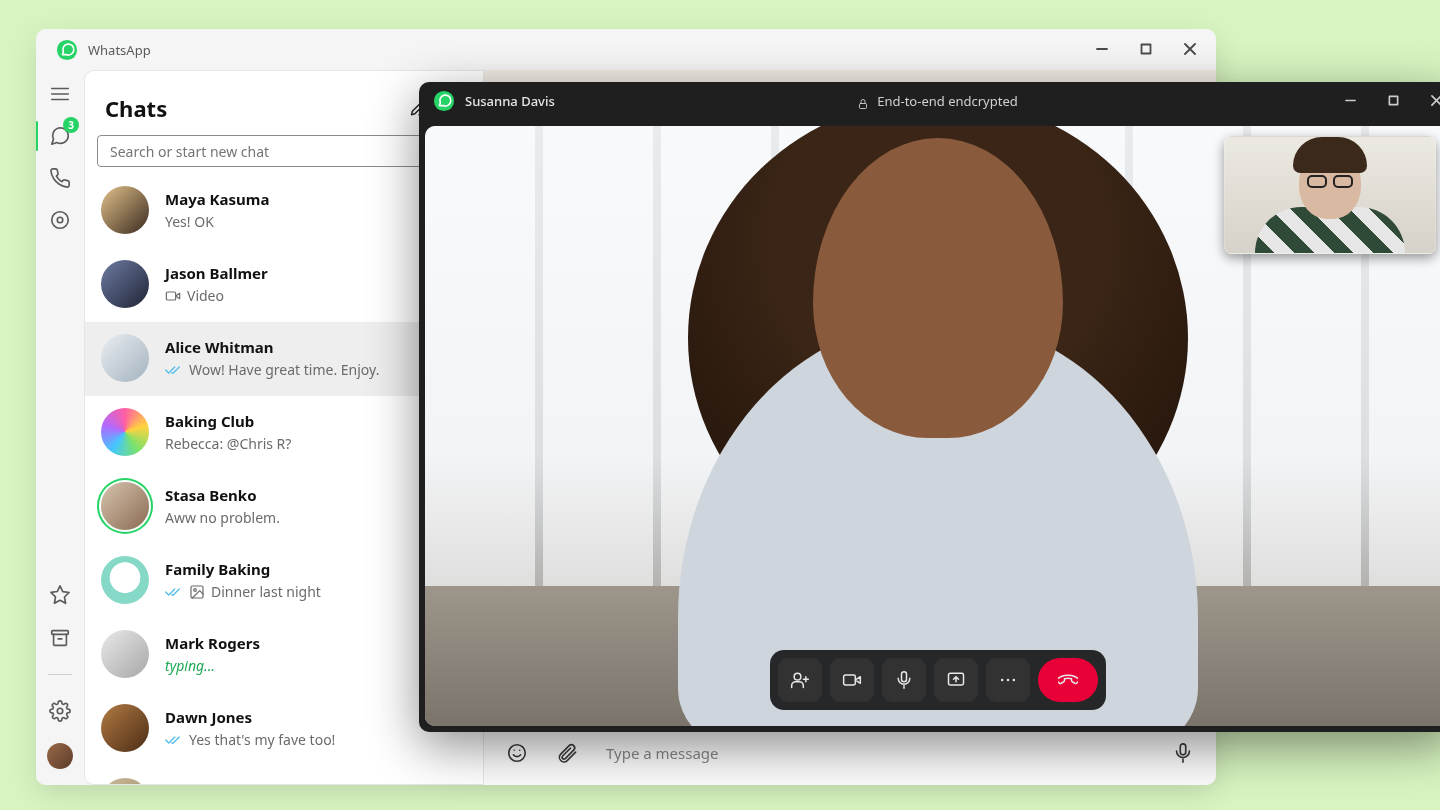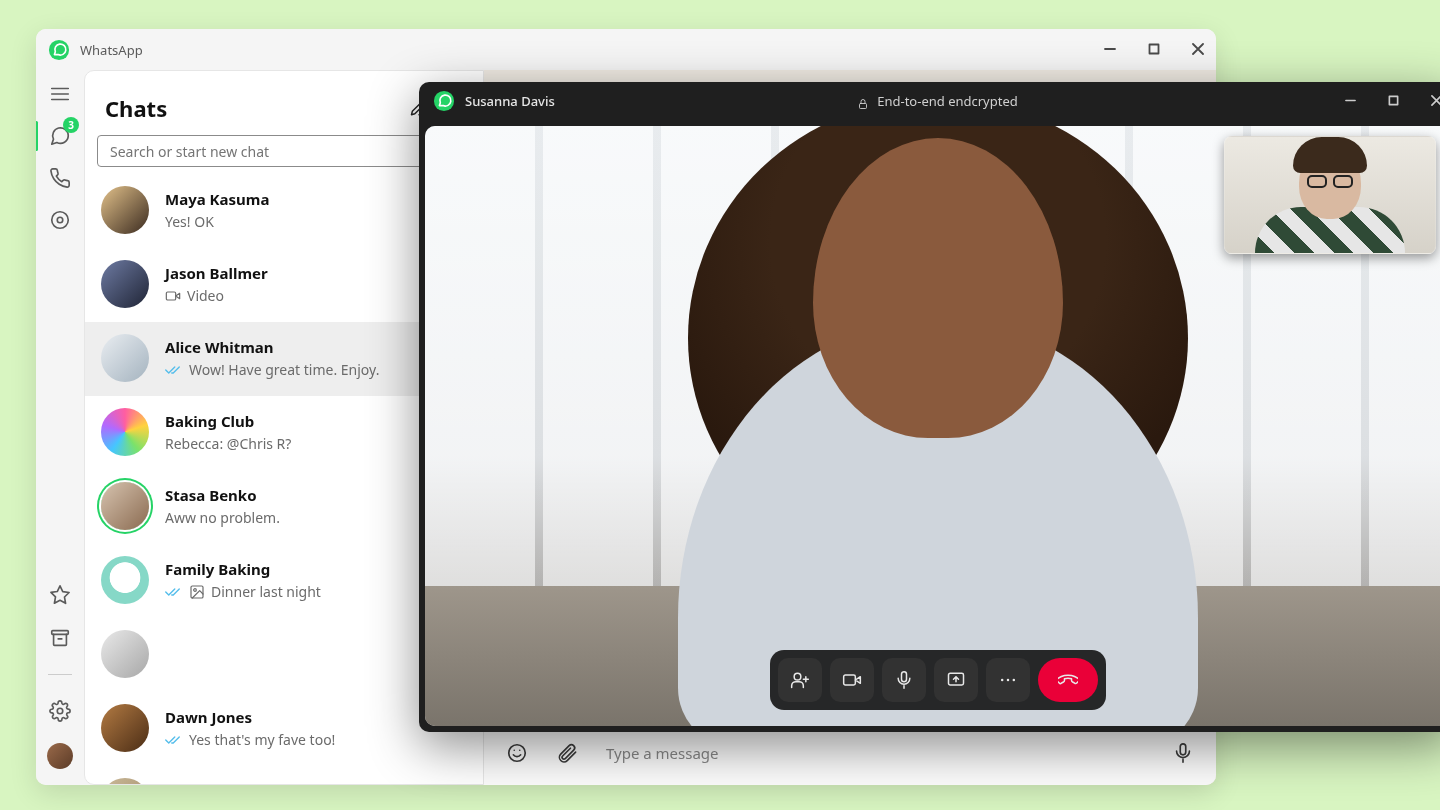--- a/index.html
+++ b/index.html
@@ -4,21 +4,21 @@
 <style>
   * { box-sizing: border-box; font-family: "Segoe UI", system-ui, -apple-system, sans-serif; }
   body { margin:0; background:#d8f5c1; width:1440px; height:810px; overflow:hidden; }
 
   
   .app-window {
     position:absolute; left:36px; top:29px; width:1180px; height:756px;
     background:#f5f5f5; border-radius:10px; box-shadow:0 8px 28px rgba(0,0,0,.12);
     display:flex; flex-direction:column; overflow:hidden;
   }
-  .title-bar { height:41px; display:flex; align-items:center; padding:0 12px; background:#f5f5f5; }
+  .title-bar { height:41px; display:flex; align-items:center; padding:0 20px; background:#f5f5f5; }
   .title-bar .wa { width:22px; height:22px; border-radius:50%; display:flex; align-items:center; justify-content:center; }
   .title-bar .wa svg { width:22px; height:22px; }
   .title-bar .app-name { margin-left:10px; color:#5b5b5b; font-size:13px; }
   .win-controls { margin-left:auto; display:flex; gap:32px; color:#4a4a4a; font-size:14px; }
   .win-controls span { cursor:pointer; }
 
   .app-body { flex:1; display:flex; min-height:0; }
 
   .nav-rail { width:48px; background:#f5f5f5; display:flex; flex-direction:column; align-items:center; padding-top:12px; gap:20px; border-top:1px solid transparent; }
   .nav-rail .icon { width:22px; height:22px; color:#5b5b5b; position:relative; display:flex; align-items:center; justify-content:center; }
@@ -296,20 +296,29 @@
                   <rect x="3" y="3" width="18" height="18" rx="2"></rect>
                   <circle cx="9" cy="9" r="2"></circle>
                   <path d="M21 15l-5-5L5 21"></path>
                 </svg>
                 <span>Dinner last night</span>
               </div>
             </div>
           </div>
           <div class="chat-item">
             <div class="avatar av-mark"></div>
+            <div class="chat-text">
+              <div class="chat-row1">
+                <span class="chat-name">Mark Rogers</span>
+                <span class="chat-time">10:55</span>
+              </div>
+              <div class="chat-row2 green">
+                <span>typing...</span>
+              </div>
+            </div>
           </div>
           <div class="chat-item">
             <div class="avatar av-dawn"></div>
             <div class="chat-text">
               <div class="chat-row1">
                 <span class="chat-name">Dawn Jones</span>
                 <span class="chat-time">8:32</span>
               </div>
               <div class="chat-row2">
                 <span class="ticks">

